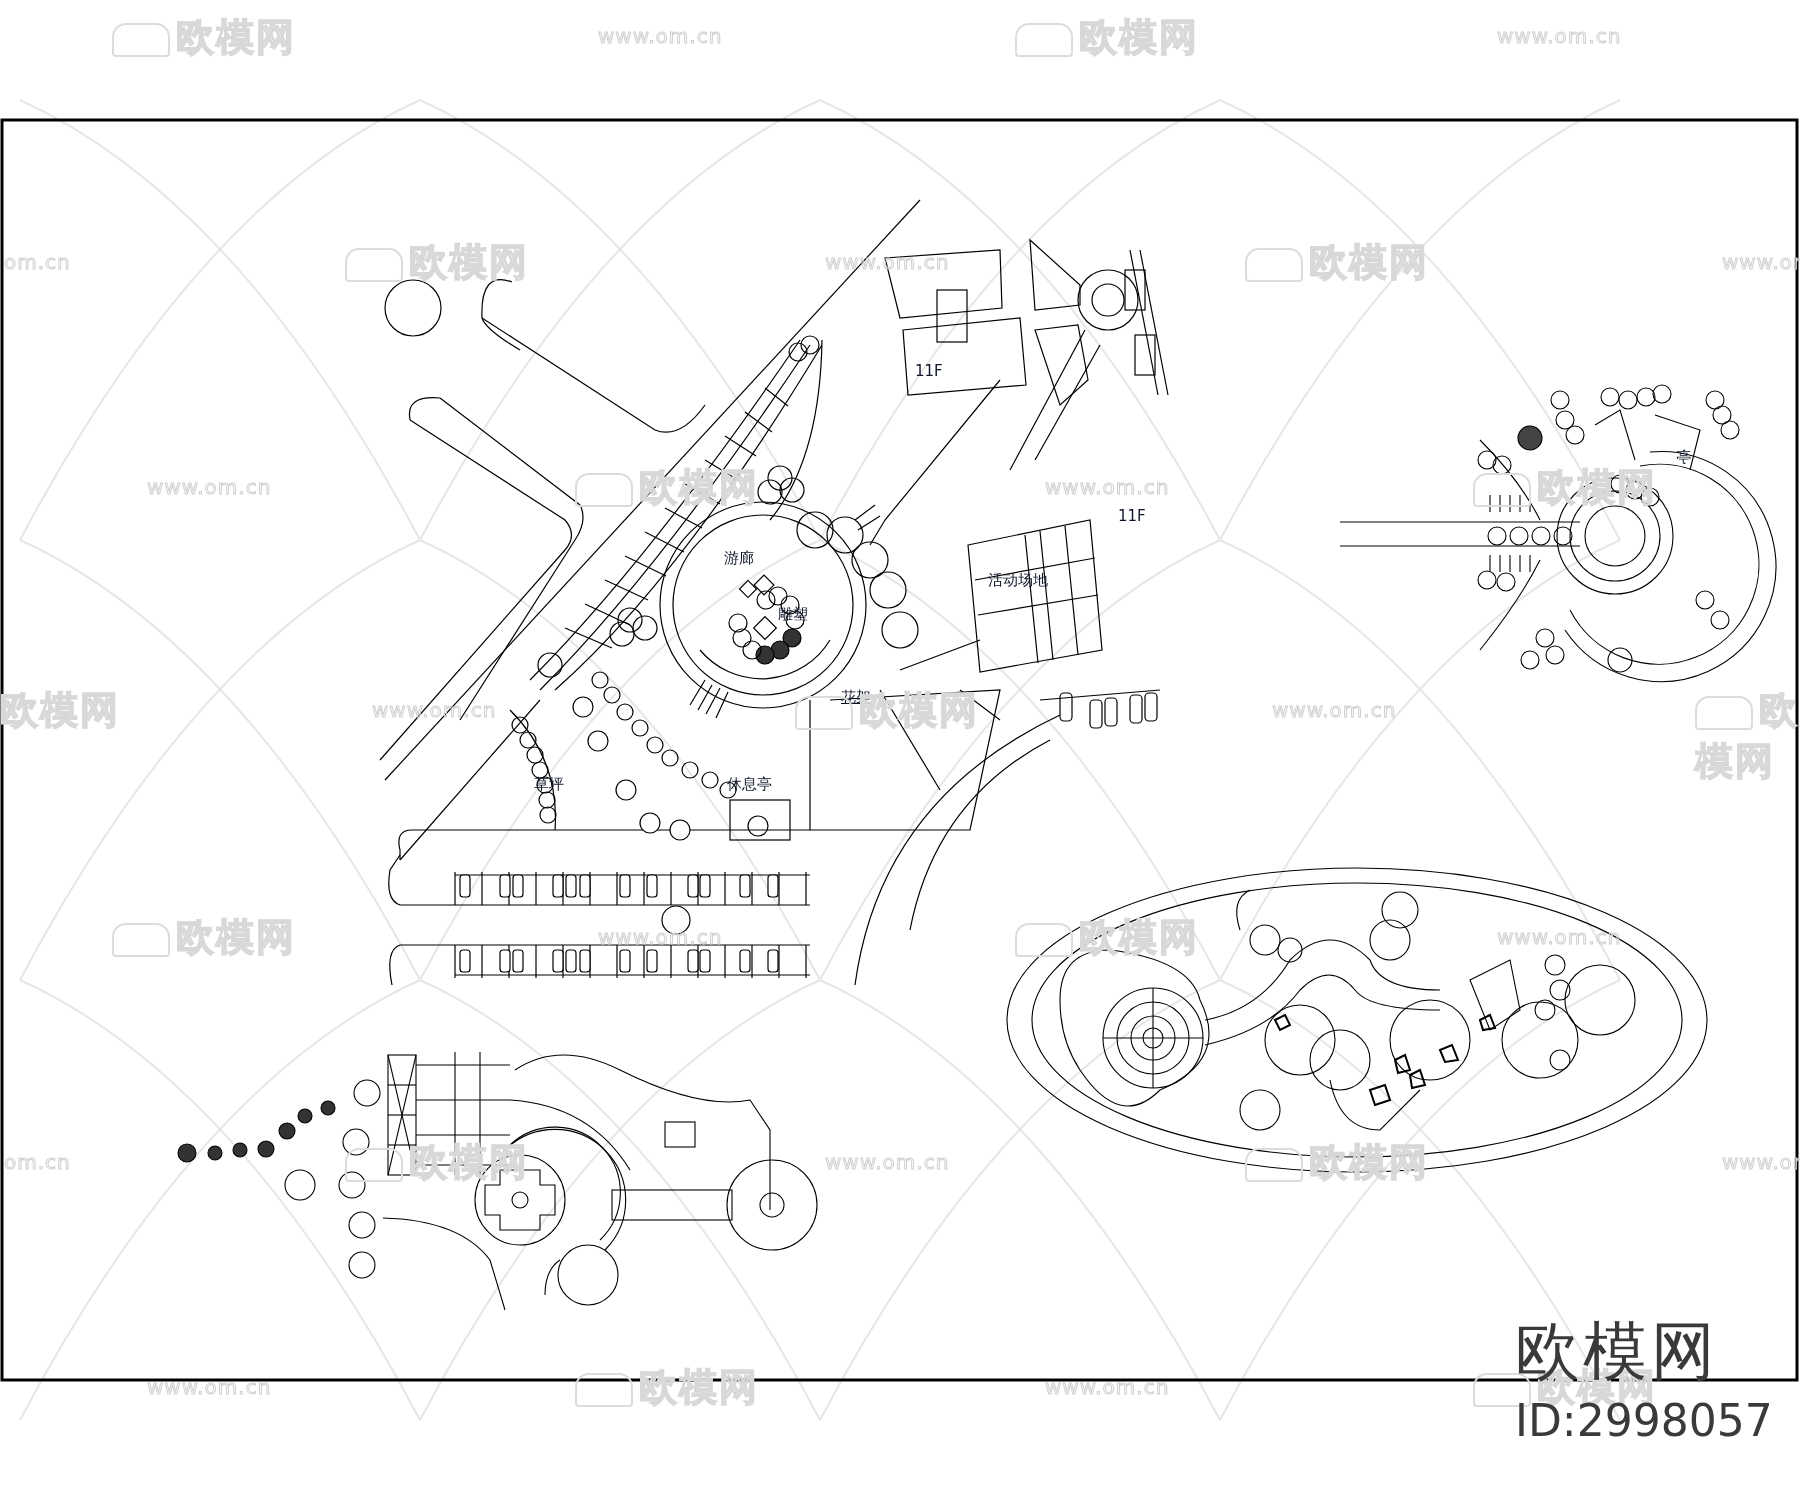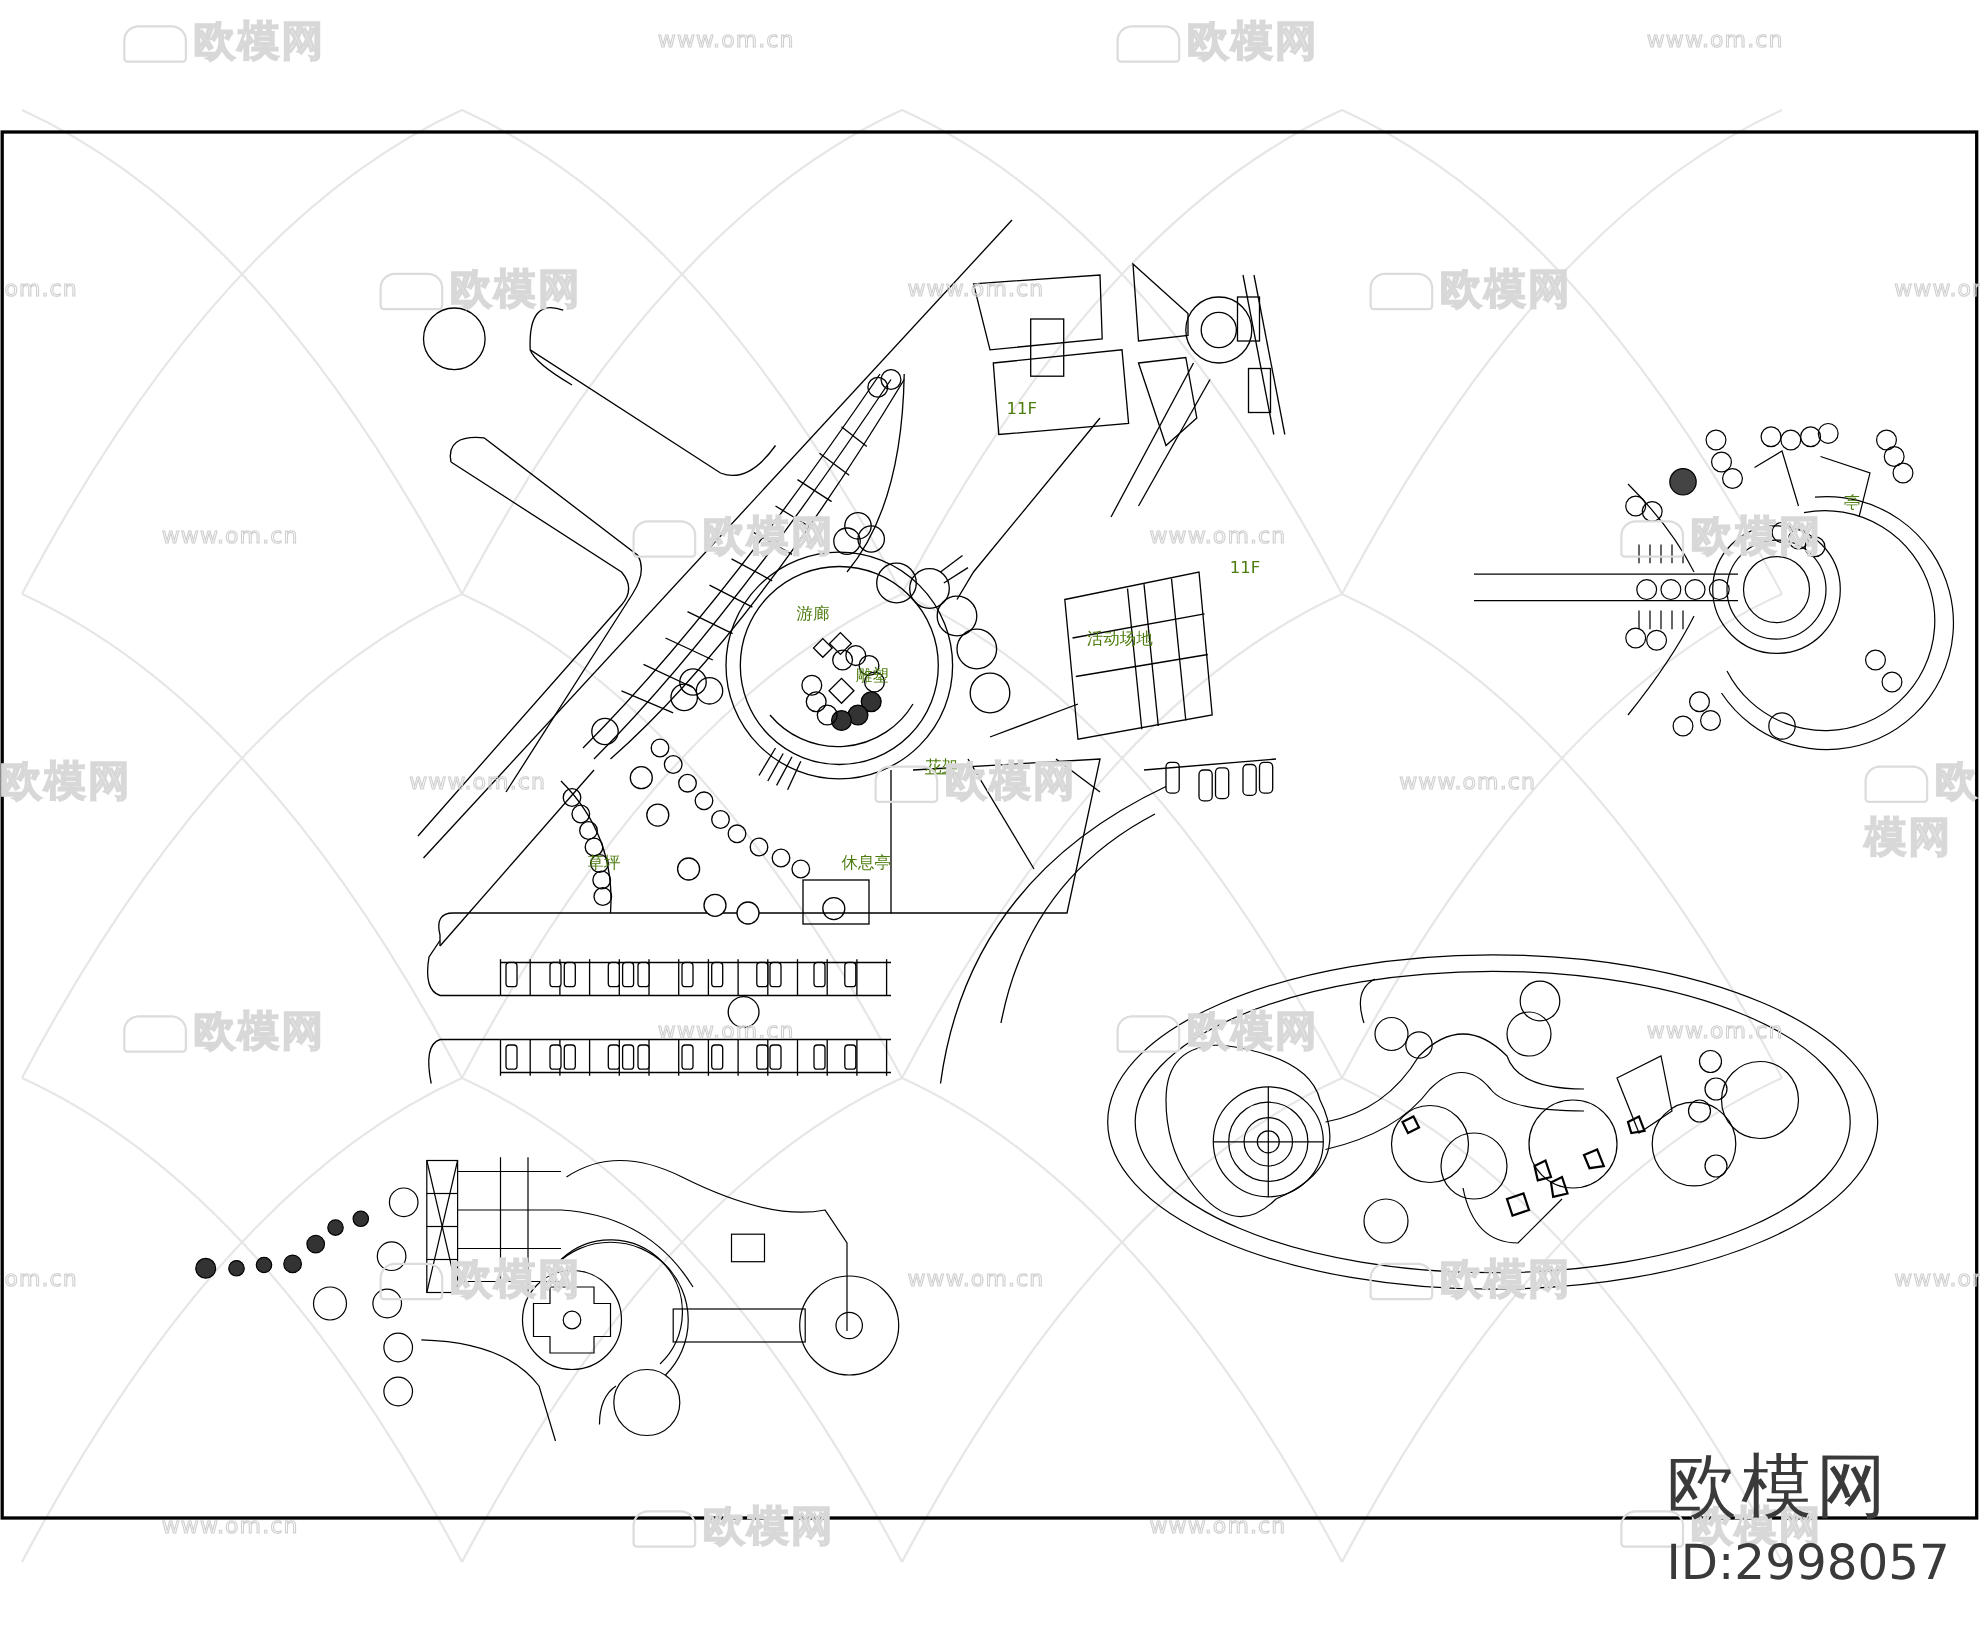--- a/index.html
+++ b/index.html
@@ -1,21 +1,21 @@
 <!DOCTYPE html>
 <html><head>
 <meta charset="utf-8">
 <style>
   html, body { margin:0; padding:0; background:#ffffff; }
   body { width:1800px; height:1500px; position:relative; overflow:hidden; font-family:"DejaVu Sans", sans-serif; }
   #canvas { position:absolute; left:0; top:0; width:1800px; height:1500px; }
   .wm-logo { position:absolute; font-family:"DejaVu Sans", sans-serif; font-size:38px; font-weight:bold; color:transparent; -webkit-text-stroke:1.5px #d8d8d8; letter-spacing:2px; }
   .wm-url { position:absolute; font-family:"DejaVu Sans", sans-serif; font-size:20px; font-weight:normal; color:transparent; -webkit-text-stroke:1px #d0d0d0; letter-spacing:1px; }
   .sofa { display:inline-block; width:54px; height:30px; border:2px solid #dcdcdc; border-radius:14px 14px 4px 4px; margin-right:6px; vertical-align:middle; }
-  .lbl { position:absolute; font-size:15px; color:#4d7c0f; font-family:"DejaVu Sans", sans-serif; white-space:nowrap; }
+  .lbl { position:absolute; font-size:15px; color:#0f172a; font-family:"DejaVu Sans", sans-serif; white-space:nowrap; }
   .big-brand { position:absolute; left:1515px; top:1308px; font-size:64px; color:#3a3a3a; font-family:"DejaVu Sans", sans-serif; letter-spacing:4px; }
   .big-id { position:absolute; left:1515px; top:1395px; font-size:44px; color:#3a3a3a; font-family:"DejaVu Sans", sans-serif; }
 </style>
 </head>
 <body>
 
 <svg id="canvas" viewBox="0 0 1800 1500" xmlns="http://www.w3.org/2000/svg">
 
   <g stroke="#e6e6e6" stroke-width="2" fill="none">
     <path d="M20 540 Q200 200 420 100"></path>
@@ -412,21 +412,21 @@
       <circle cx="1560" cy="1060" r="10"></circle>
   </g>
 
 </svg>
 
 <span class="lbl" style="left:724px; top:549px;">游廊</span>
 <span class="lbl" style="left:778px; top:605px;">雕塑</span>
 <span class="lbl" style="left:841px; top:688px;text-decoration:underline;">花架</span>
 <span class="lbl" style="left:988px; top:571px;text-align:right;">活动场地</span>
 <span class="lbl" style="left:534px; top:775px;">草坪</span>
-<span class="lbl" style="left:765px; top:775px;">休息亭</span>
+<span class="lbl" style="left:727px; top:775px;">休息亭</span>
 <span class="lbl" style="left:915px; top:362px;">11F</span>
 <span class="lbl" style="left:1118px; top:507px;">11F</span>
 <span class="lbl" style="left:1676px; top:448px; transform:scaleX(-1);">亭</span>
 
 <div class="wm-logo" style="left:112px; top:12px;"><span class="sofa"></span><span>欧模网</span></div>
 <div class="wm-url" style="left:598px; top:24px;">www.om.cn</div>
 <div class="wm-logo" style="left:1015px; top:12px;"><span class="sofa"></span><span>欧模网</span></div>
 <div class="wm-url" style="left:1497px; top:24px;">www.om.cn</div>
 
 <div class="wm-url" style="left:4px; top:250px;">om.cn</div>

